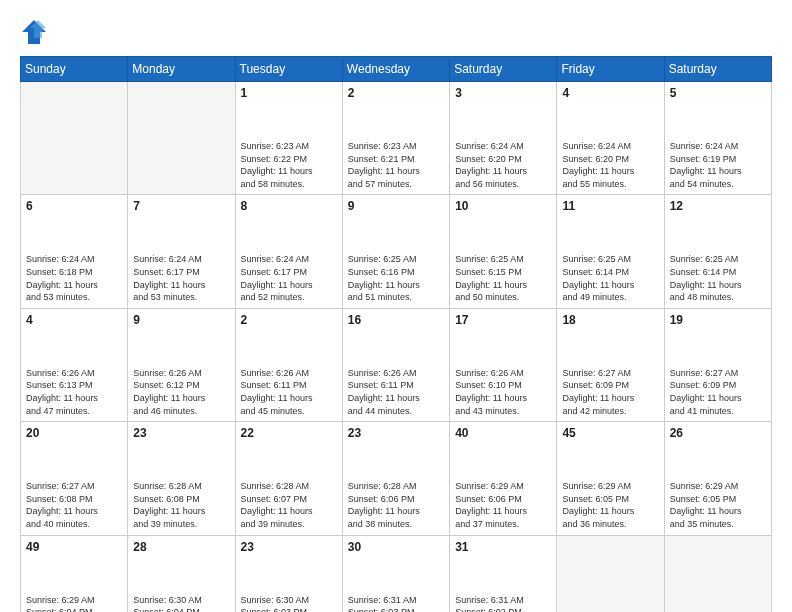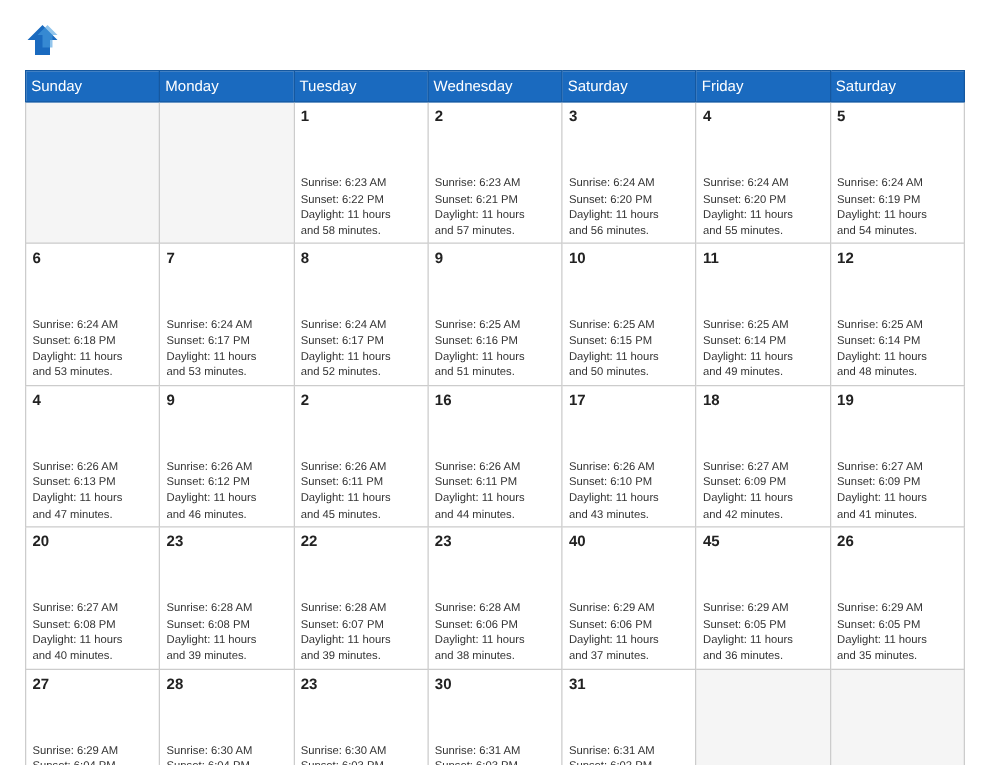--- a/index.html
+++ b/index.html
@@ -241,21 +241,21 @@
             <span class="day-num">45</span>
             <div class="day-info">Sunrise: 6:29 AM<br>Sunset: 6:05 PM<br>Daylight: 11 hours<br>and 36 minutes.</div>
           </td>
           <td>
             <span class="day-num">26</span>
             <div class="day-info">Sunrise: 6:29 AM<br>Sunset: 6:05 PM<br>Daylight: 11 hours<br>and 35 minutes.</div>
           </td>
         </tr>
         <tr class="week-row">
           <td>
-            <span class="day-num">27</span>
+            <span class="day-num">49</span>
             <div class="day-info">Sunrise: 6:29 AM<br>Sunset: 6:04 PM<br>Daylight: 11 hours<br>and 34 minutes.</div>
           </td>
           <td>
             <span class="day-num">28</span>
             <div class="day-info">Sunrise: 6:30 AM<br>Sunset: 6:04 PM<br>Daylight: 11 hours<br>and 33 minutes.</div>
           </td>
           <td>
             <span class="day-num">23</span>
             <div class="day-info">Sunrise: 6:30 AM<br>Sunset: 6:03 PM<br>Daylight: 11 hours<br>and 32 minutes.</div>
           </td>

